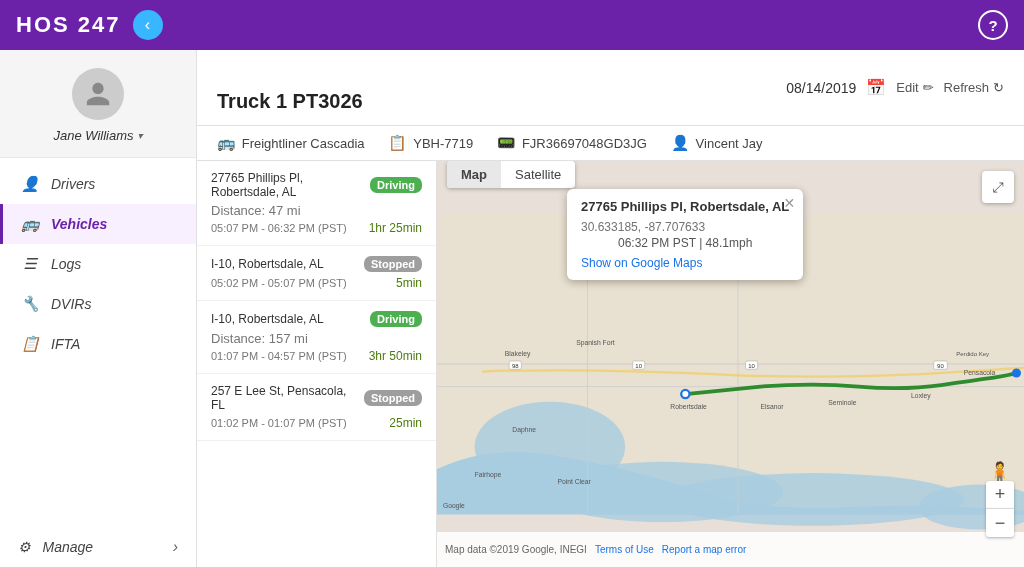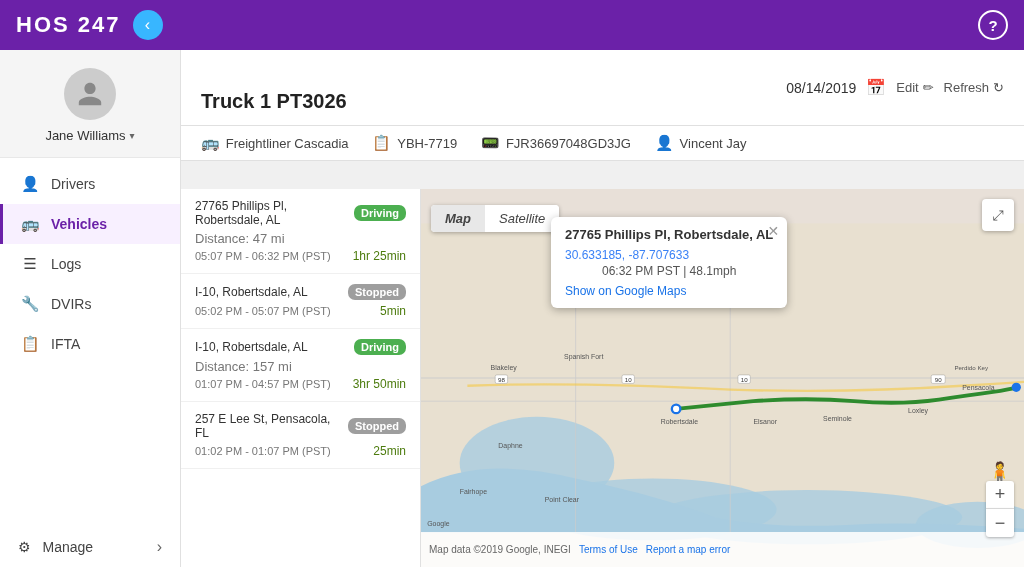--- a/index.html
+++ b/index.html
@@ -48,26 +48,27 @@
 
     
     .main-layout {
       display: flex;
       flex: 1;
       overflow: hidden;
     }
 
     
     .sidebar {
-      width: 181px;
+      width: 197px;
       background: white;
       flex-shrink: 0;
       display: flex;
       flex-direction: column;
       border-right: 1px solid #e0e0e0;
+      font-style: italic;
     }
     .sidebar-user {
       display: flex;
       flex-direction: column;
       align-items: center;
       padding: 18px 0 14px;
       border-bottom: 1px solid #e8e8e8;
       background: #f5f5f5;
     }
     .avatar-circle {
@@ -171,21 +172,20 @@
       flex-shrink: 0;
     }
     .info-item { display: flex; align-items: center; gap: 6px; font-size: 13px; color: #444; }
     .info-icon { font-size: 15px; color: #666; }
 
     
     .bottom-panel {
       display: flex;
       flex: 1;
       overflow: hidden;
-      margin-top: 28px;
     }
 
     
     .trip-list {
       width: 240px;
       background: white;
       flex-shrink: 0;
       overflow-y: auto;
       border-right: 1px solid #e0e0e0;
     }
@@ -215,29 +215,28 @@
     .map-area {
       flex: 1;
       position: relative;
       overflow: hidden;
       background: #e8e0d8;
     }
 
     
     .map-tabs {
       position: absolute;
-      top: 16px;
+      top: 0;
       left: 10px;
       z-index: 10;
       display: flex;
       background: white;
       border-radius: 4px;
       overflow: hidden;
       box-shadow: 0 1px 4px rgba(0,0,0,0.3);
-      font-style: italic;
     }
     .map-tab {
       padding: 6px 14px;
       font-size: 13px;
       cursor: pointer;
       color: #444;
       background: white;
     }
     .map-tab.active { background: #e8e8e8; font-weight: 600; }
 
@@ -255,21 +254,21 @@
       background: white;
       border-radius: 6px;
       box-shadow: 0 2px 8px rgba(0,0,0,0.3);
       padding: 10px 14px;
       font-size: 12px;
       color: #333;
       z-index: 20;
       min-width: 200px;
     }
     .map-popup-title { font-weight: bold; font-size: 13px; margin-bottom: 6px; }
-    .map-popup-coords { color: #3b82f6; margin-bottom: 2px; }
+    .map-popup-coords { color: #737373; margin-bottom: 2px; }
     .map-popup-info { color: #555; margin-bottom: 6px; text-align: center; }
     .map-popup-link { color: #1a73e8; cursor: pointer; text-decoration: none; font-size: 12px; }
     .map-popup-close {
       position: absolute;
       top: 6px; right: 8px;
       cursor: pointer;
       color: #999;
       font-size: 14px;
     }
 

